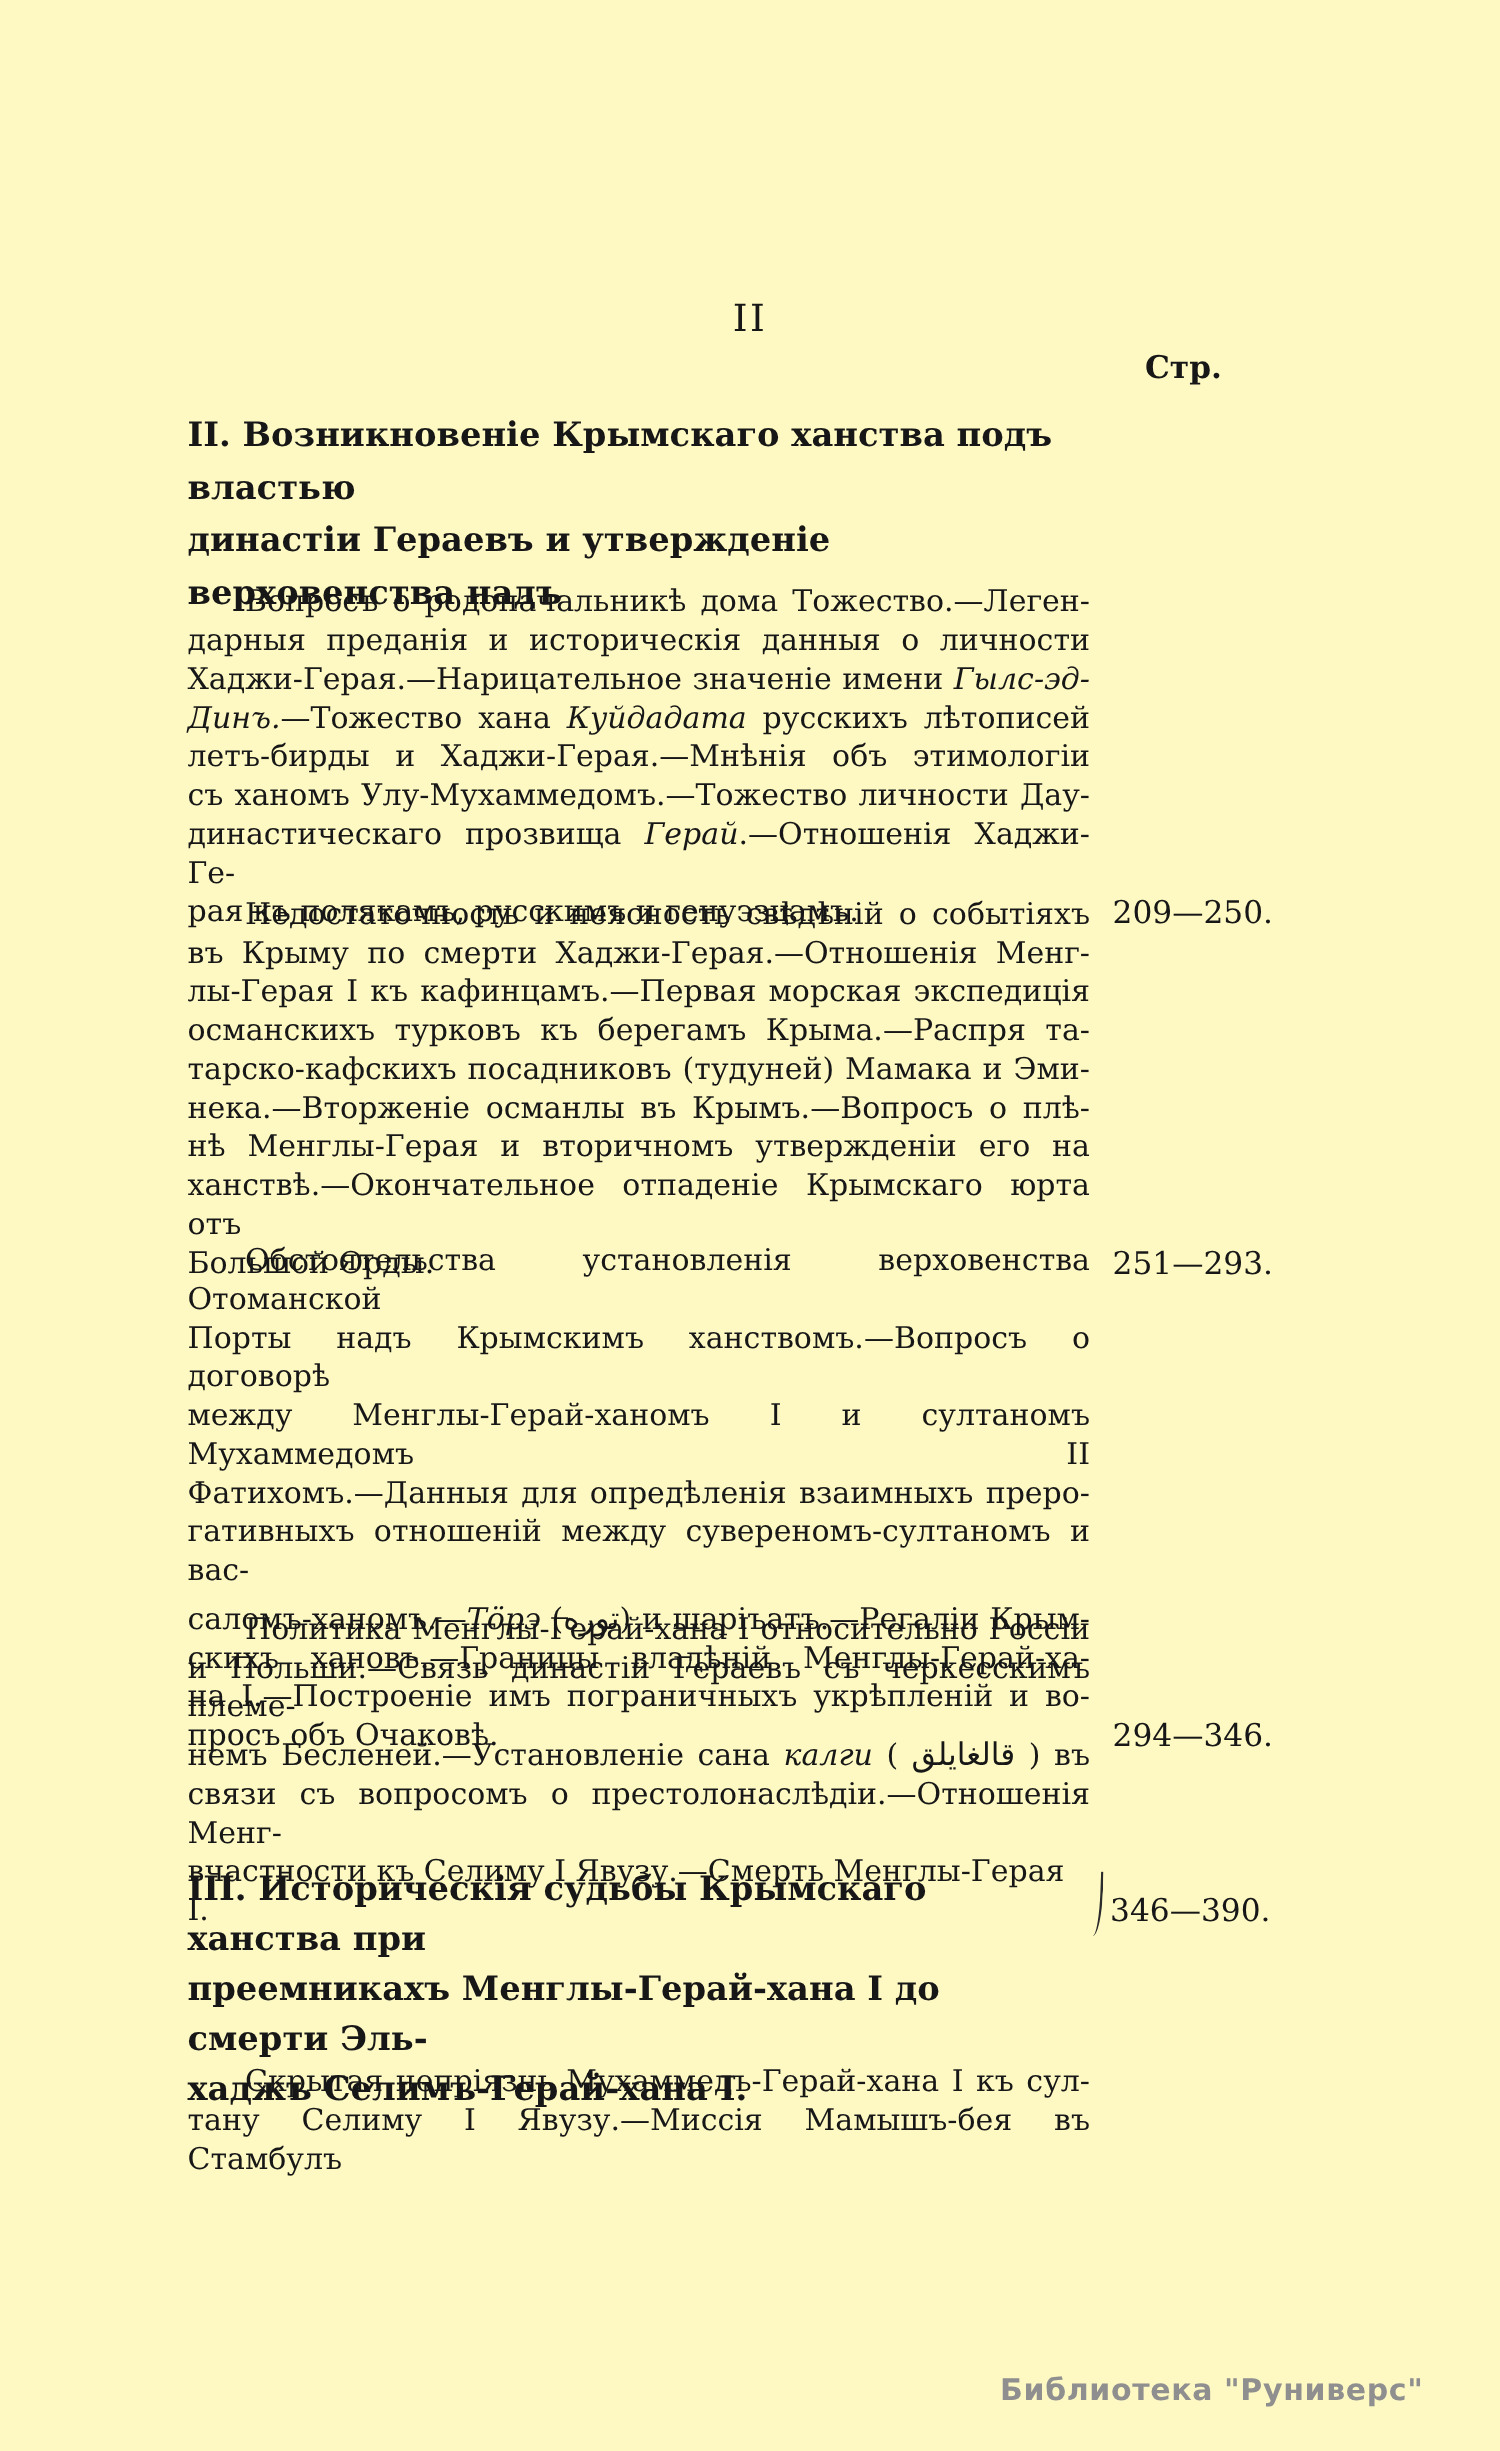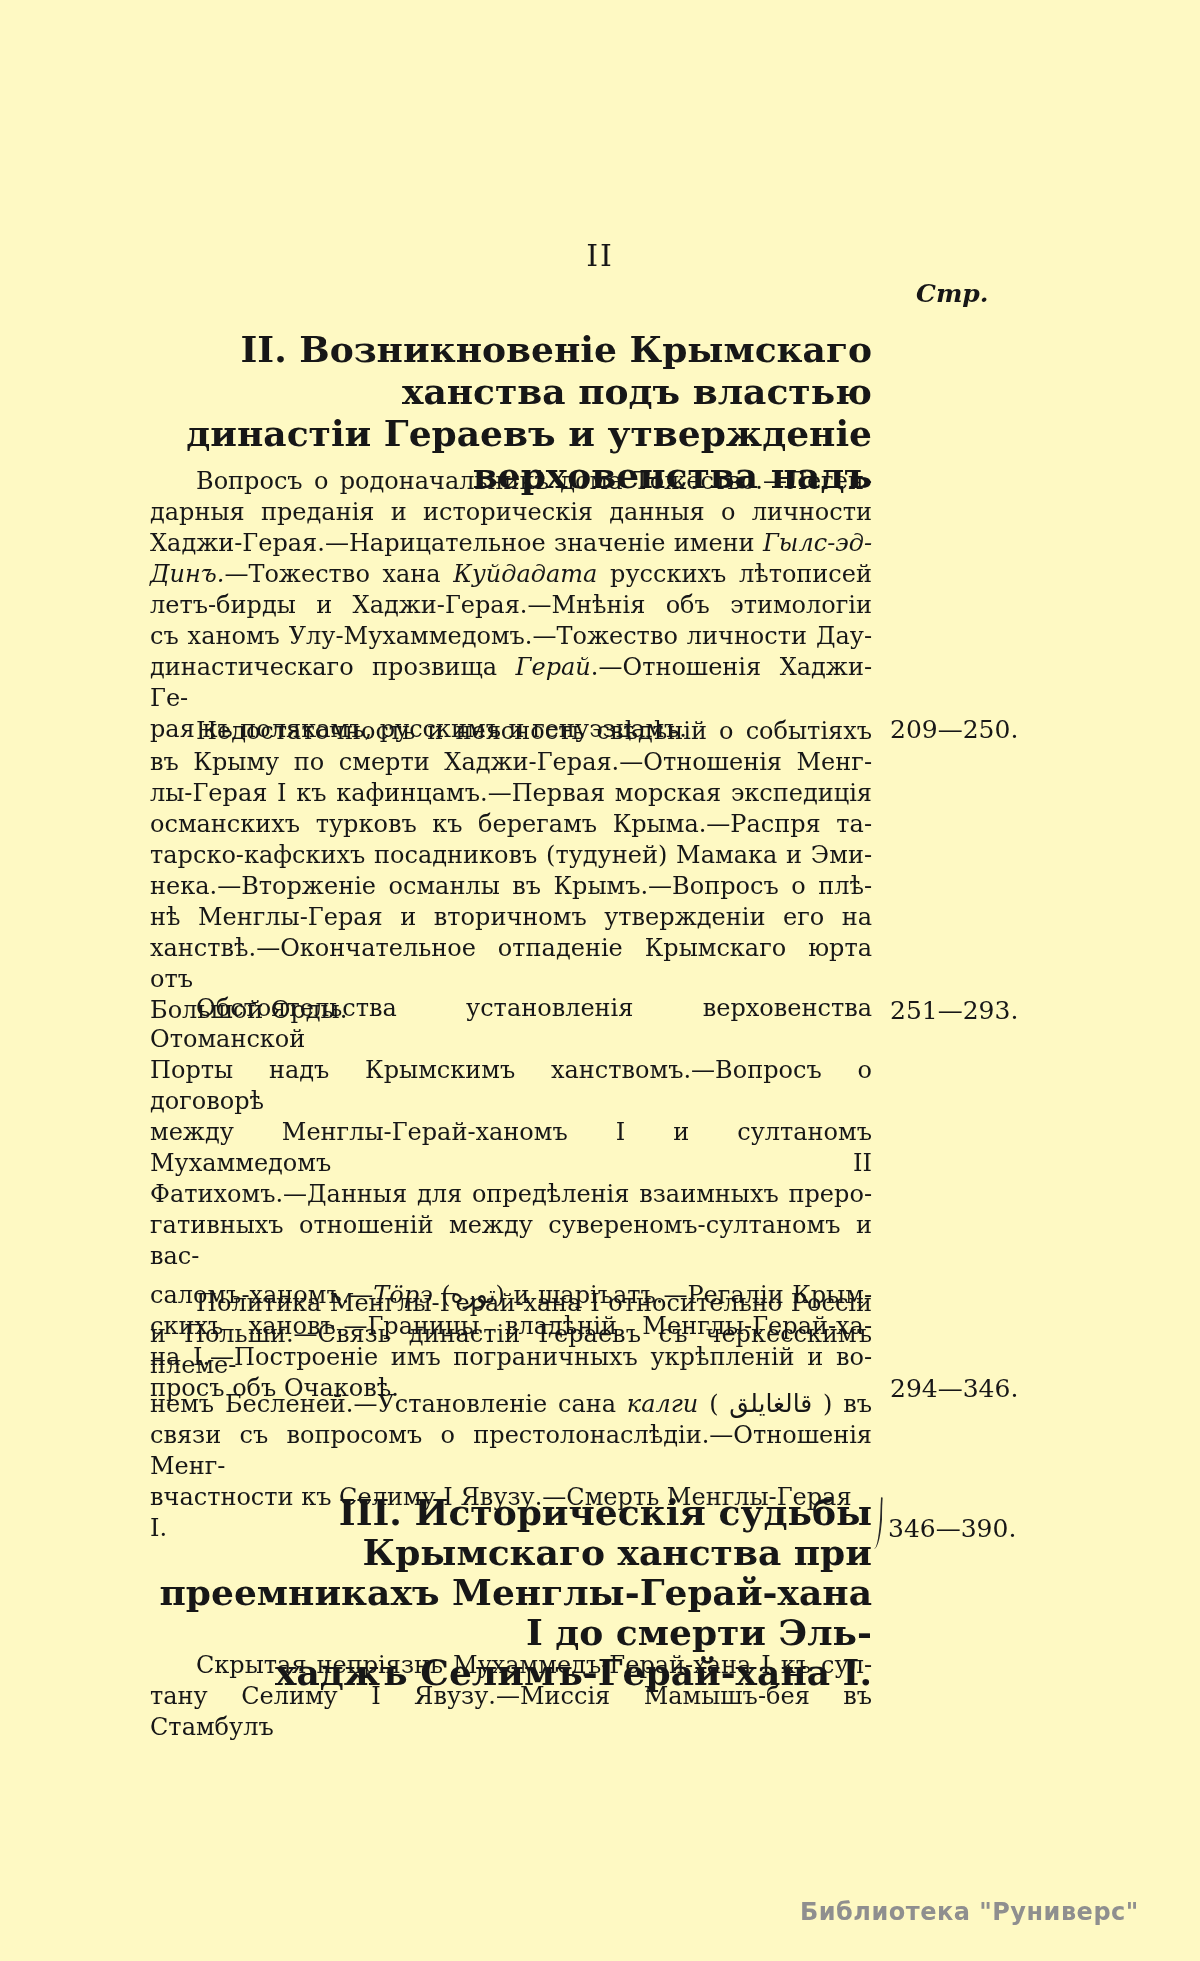--- a/index.html
+++ b/index.html
@@ -10,26 +10,26 @@
     font-family:"DejaVu Serif", serif;
     color:#171717;
     overflow:hidden;
   }
   .folio{
     position:absolute;top:238px;left:0;width:100%;
     text-align:center;font-size:30px;letter-spacing:2px;
   }
   .colhead{
     position:absolute;top:279px;left:916px;
-    font-style:italic;font-weight:bold;font-size:25px;
+    font-weight:bold;font-size:25px;
   }
   .heading{
     position:absolute;left:150px;width:722px;
-    text-align:right;font-weight:bold;
-    font-size:36px;line-height:42px;
+    text-align:left;font-weight:bold;
+    font-size:27px;line-height:42px;
   }
   .h2pos{top:328px;}
   .h3pos{top:1492px;line-height:40px;}
   .entry{
     position:absolute;left:150px;width:722px;
     font-size:24px;
   }
   .e1pos{top:466px;}
   .e2pos{top:716px;}
   .e3pos{top:993px;}

